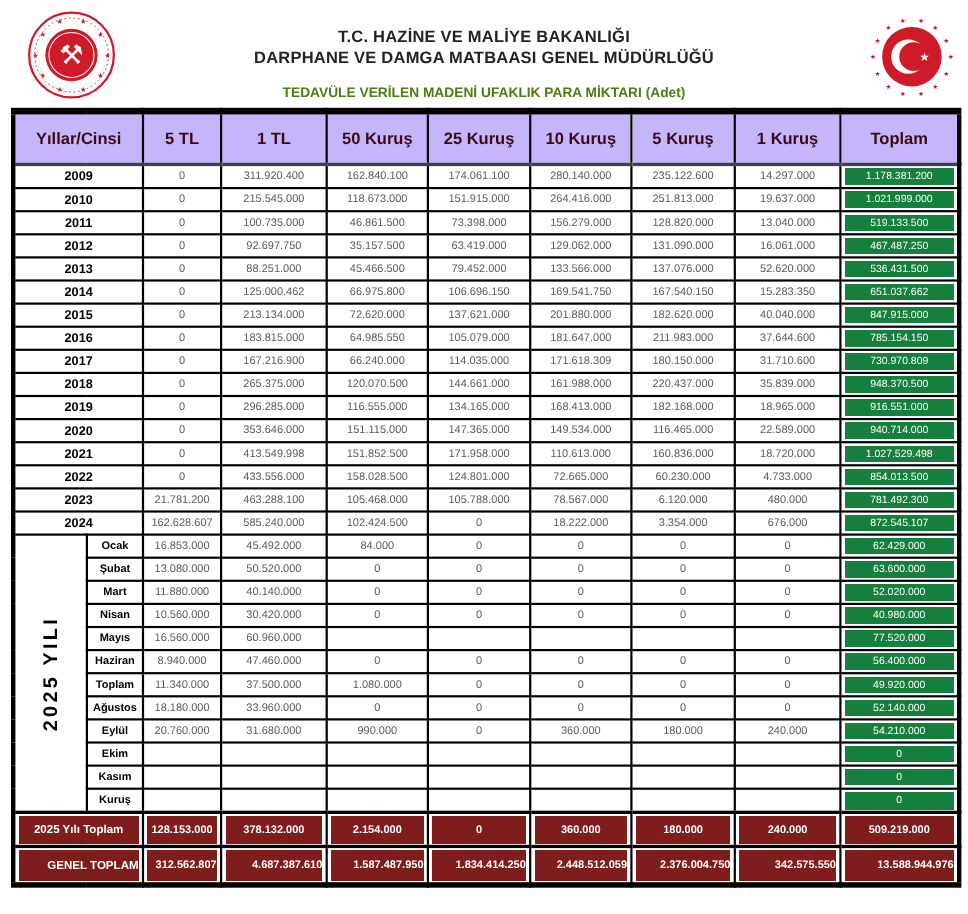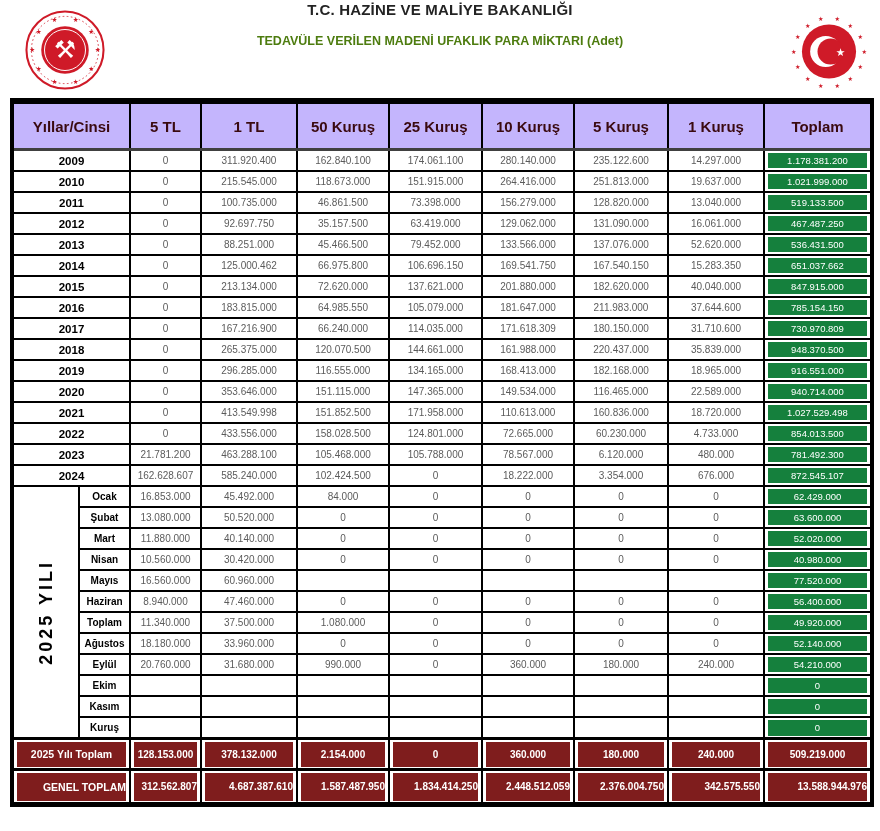--- a/index.html
+++ b/index.html
@@ -1,18 +1,18 @@
 <!DOCTYPE html>
 <html><head>
 <meta charset="utf-8">
 <style>
   html,body{margin:0;padding:0;background:#ffffff;}
   body{width:880px;height:831px;font-family:"Liberation Sans",sans-serif;position:relative;}
   .doc-header{position:relative;height:96px;}
-  .titles{position:absolute;left:0;right:0;top:0;text-align:center;color:#232323;}
+  .titles{position:absolute;left:0;right:0;top:24px;text-align:center;color:#232323;}
   .t1{font-size:15px;font-weight:bold;letter-spacing:.2px;line-height:19px;}
   .t2{font-size:15px;font-weight:bold;letter-spacing:.2px;line-height:19px;}
   .sub{font-size:12.5px;font-weight:bold;margin-top:15px;color:#4d7c0f;}
   .logo{position:absolute;top:6px;}
   .logo-left{left:24px;}
   .logo-right{right:10px;top:9px;}
 
   table{border-collapse:collapse;table-layout:fixed;width:860px;margin:2px 0 0 10px;
         border:4px solid #000;border-top:6px solid #000;border-bottom:5px solid #000;}
   th,td{border:2px solid #000;padding:0 3px;text-align:center;white-space:nowrap;overflow:hidden;}
@@ -50,20 +50,21 @@
         <text x="63" y="16">★</text>
         <text x="82" y="30">★</text>
     </g>
     <circle cx="50" cy="50" r="29" fill="#cf1a28"></circle>
     <circle cx="50" cy="50" r="25" fill="none" stroke="#ffffff" stroke-width="1.2"></circle>
     <text x="50" y="60" font-size="30" text-anchor="middle" fill="#ffffff">⚒</text>
   </svg>
 
   <div class="titles">
     <div class="t1">T.C. HAZİNE VE MALİYE BAKANLIĞI</div>
+    <div class="t2">DARPHANE VE DAMGA MATBAASI GENEL MÜDÜRLÜĞÜ</div>
     <div class="sub">TEDAVÜLE VERİLEN MADENİ UFAKLIK PARA MİKTARI (Adet)</div>
   </div>
 
   <svg class="logo logo-right" width="82" height="85" viewBox="0 0 100 100">
     <g fill="#cf1a28" font-size="7.5" text-anchor="middle">
       <text x="93" y="53">★</text>
         <text x="88" y="71">★</text>
         <text x="76" y="86">★</text>
         <text x="60" y="94">★</text>
       <text x="40" y="94">★</text>

